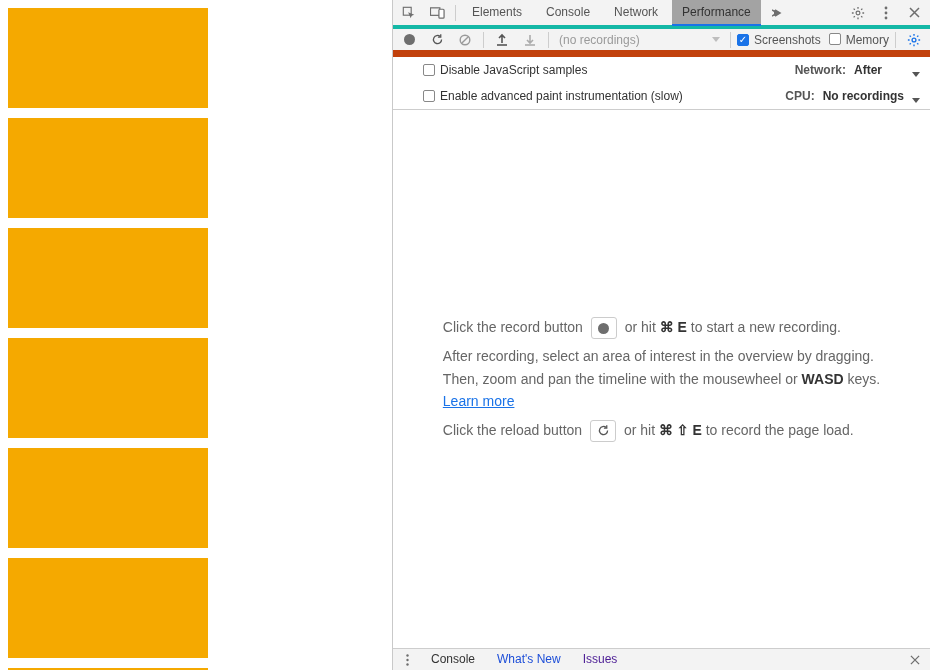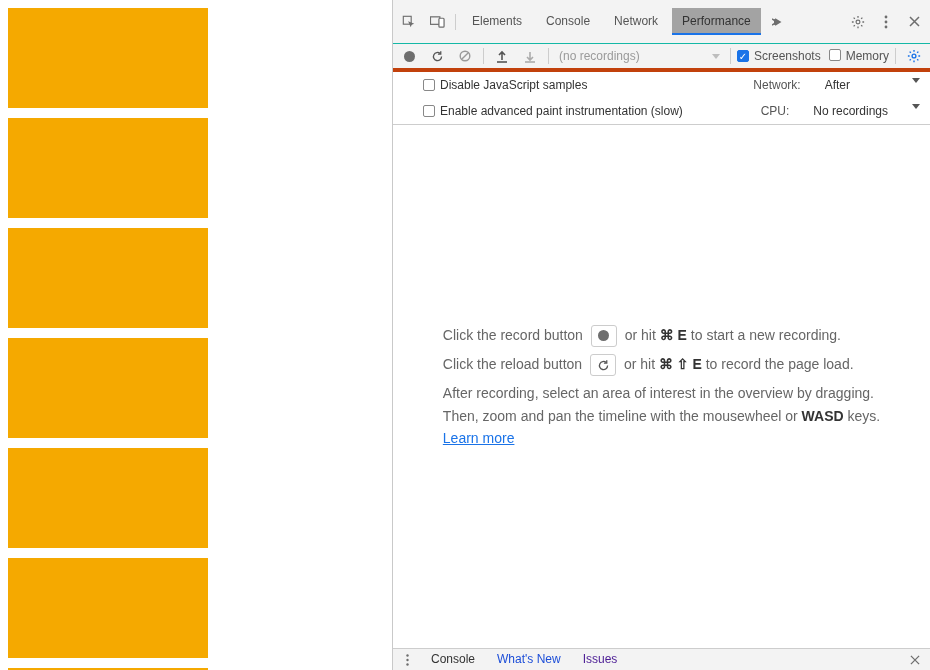--- a/index.html
+++ b/index.html
@@ -27,24 +27,24 @@
   }
   .devtools {
     flex: 1;
     display: flex;
     flex-direction: column;
     background: #fff;
     position: relative;
   }
   
   .tab-strip {
-    height: 44px;
-    display: flex;
-    align-items: center;
-    border-bottom: 1px solid #14b8a6;
+    height: 29px;
+    display: flex;
+    align-items: center;
+    border-bottom: 4px solid #14b8a6;
     background: #f3f3f3;
     padding: 0 4px;
     gap: 4px;
     color: #555;
   }
   .tab-strip .spacer { flex: 1; }
   .icon-btn {
     width: 24px; height: 24px;
     display: flex; align-items: center; justify-content: center;
     color: #6e6e6e;
@@ -63,21 +63,21 @@
   .tab.active {
     color: #333;
     border-bottom: 2px solid #1a73e8;
     background: #a3a3a3;
   }
   
   .perf-toolbar {
     height: 28px;
     display: flex;
     align-items: center;
-    border-bottom: 4px solid #c2410c;
+    border-bottom: 7px solid #c2410c;
     background: #f3f3f3;
     padding: 0 4px;
     gap: 4px;
     color: #555;
   }
   .perf-toolbar .recordings {
     flex: 1;
     display: flex;
     align-items: center;
     border: 0;
@@ -109,21 +109,21 @@
     color: #fff;
   }
   .opt-row {
     display: flex;
     align-items: center;
     justify-content: space-between;
     padding: 4px 10px;
     height: 26px;
   }
   .opt-left { display: flex; align-items: center; font-size: 12px; color: #333; margin-left: 20px; }
-  .opt-right { display: flex; align-items: flex-start; gap: 24px; font-size: 12px; color: #333; }
+  .opt-right { display: flex; align-items: flex-end; gap: 8px; font-size: 12px; color: #333; font-weight: bold; }
   .opt-right .label { color: #555; }
   .opt-right .tri-down { border-top-color: #555; }
   .options-panel { border-bottom: 1px solid #cdcdcd; background: #fff; }
 
   .perf-body {
     flex: 1;
     display: flex;
     align-items: center;
     justify-content: center;
     background: #fff;
@@ -317,40 +317,40 @@
     <div class="perf-body">
       <div class="instructions">
         <p>
           <span>Click the record button</span>
           <span class="mini-btn">
               <span class="record-dot"></span>
             </span>
           <span>or hit</span>
           <span class="kbd">⌘ E</span>
           <span>to start a new recording.</span>
+        </p>
+        <p>
+          <span>After recording, select an area of interest in the overview by dragging.</span><br>
+          <span>Then, zoom and pan the timeline with the mousewheel or</span>
+          <span class="kbd">WASD</span>
+          <span>keys.</span><br>
+          <a class="learn-more" href="#">Learn more</a>
         </p>
         <p>
           <span>Click the reload button</span>
           <span class="mini-btn">
             <svg width="13" height="13" viewBox="0 0 16 16">
                 <path d="M13 8a5 5 0 1 1-1.7-3.7" fill="none" stroke="#555" stroke-width="1.6"></path>
                 <path d="M12 1.5 V5 H8.5" fill="none" stroke="#555" stroke-width="1.6"></path>
               </svg>
           </span>
           <span>or hit</span>
           <span class="kbd">⌘ ⇧ E</span>
           <span>to record the page load.</span>
         </p>
-        <p>
-          <span>After recording, select an area of interest in the overview by dragging.</span><br>
-          <span>Then, zoom and pan the timeline with the mousewheel or</span>
-          <span class="kbd">WASD</span>
-          <span>keys.</span><br>
-          <a class="learn-more" href="#">Learn more</a>
-        </p>
       </div>
     </div>
 
     <div class="drawer">
       <div class="icon-btn" style="width:16px;height:16px">
         <svg width="3" height="12" viewBox="0 0 3 12">
             <circle cx="1.5" cy="1.5" r="1.2" fill="#6e6e6e"></circle>
             <circle cx="1.5" cy="6" r="1.2" fill="#6e6e6e"></circle>
             <circle cx="1.5" cy="10.5" r="1.2" fill="#6e6e6e"></circle>
           </svg>

